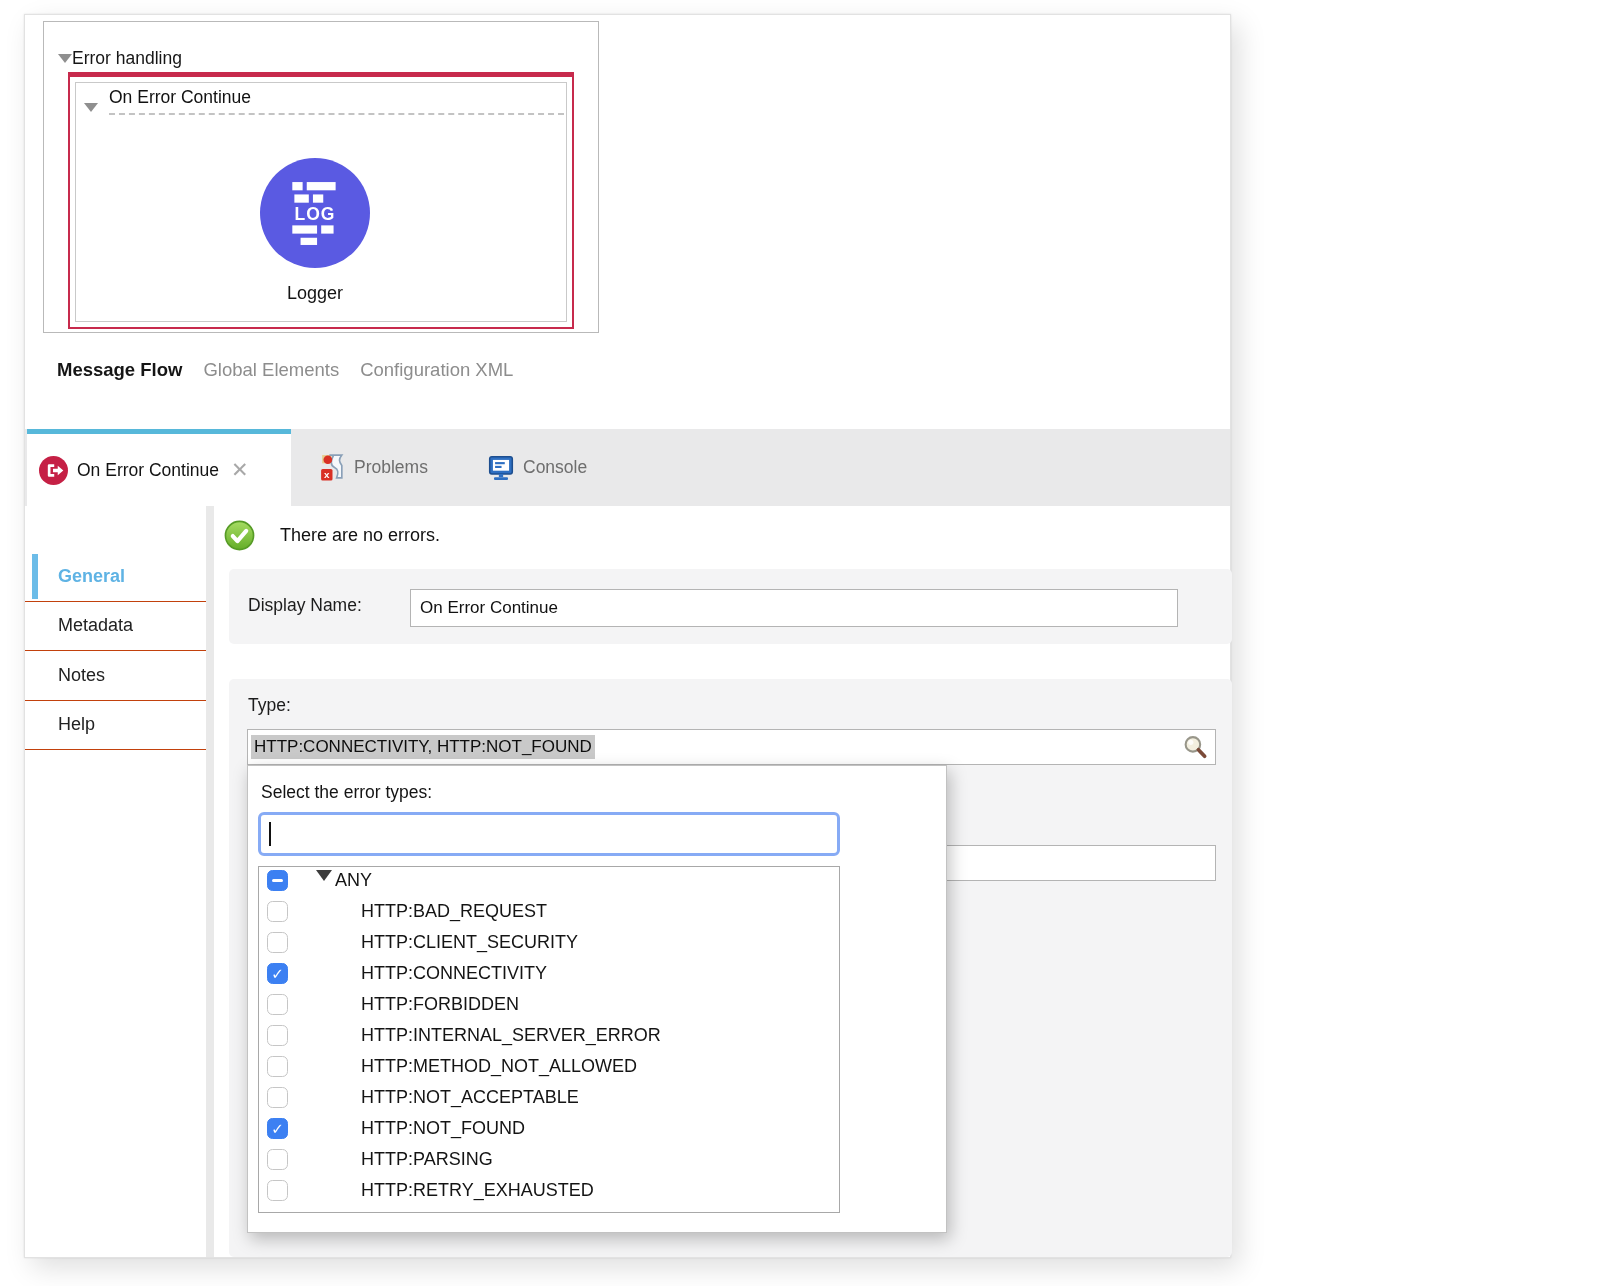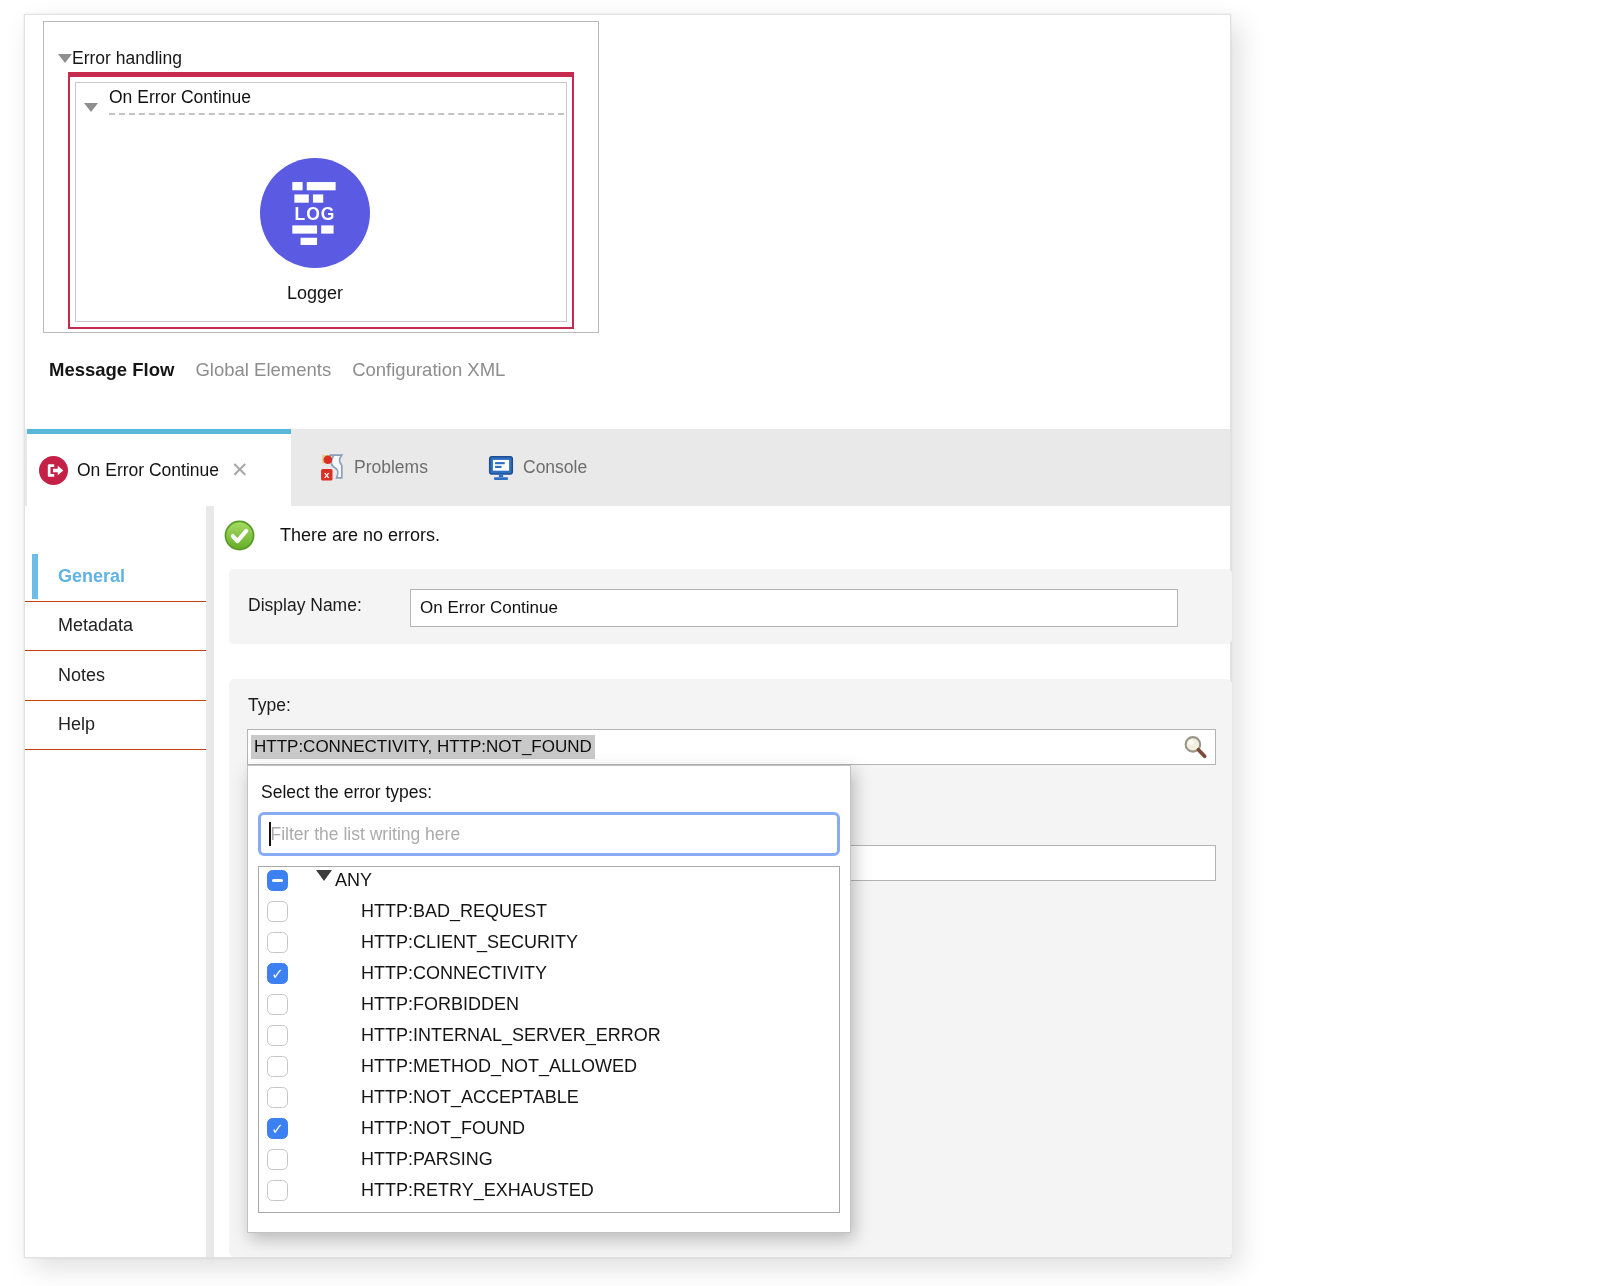--- a/index.html
+++ b/index.html
@@ -27,21 +27,21 @@
   .scope-tri { position: absolute; left: 14px; top: 26px; }
   .scope-title { position: absolute; left: 39px; top: 10px; font-size: 17.5px; color: #111; }
   .scope-dash { position: absolute; left: 39px; right: 8px; top: 36px; border-top: 2px dashed #c3c3c3; }
   .scope-type { position: absolute; left: 39px; top: 41px; right: 6px; font-size: 17.5px; color: #111; white-space: nowrap; overflow: hidden; }
   .logger-circle {
     position: absolute; left: 190px; top: 81px; width: 110px; height: 110px;
     border-radius: 50%; background: #5a5ae2; display: flex; align-items: center; justify-content: center;
   }
   .logger-label { position: absolute; left: 190px; top: 206px; width: 110px; text-align: center; font-size: 18px; color: #141414; }
   
-  .view-tabs { position: absolute; left: 24px; top: 344px; display: flex; gap: 21px; font-size: 18.5px; }
+  .view-tabs { position: absolute; left: 32px; top: 344px; display: flex; gap: 21px; font-size: 18.5px; }
   .view-tab { color: #8d8d8d; cursor: default; }
   .view-tab.active { color: #151515; font-weight: 700; }
   
   .tabbar { position: absolute; left: 0; top: 414px; width: 100%; height: 77px; background: #e9e9ea; }
   .tab-active {
     position: absolute; left: 2px; top: 0; width: 264px; height: 77px; background: #fff;
     border-top: 5px solid #57b8da; display: flex; align-items: center; padding-left: 12px; gap: 9px;
   }
   .tab-active .label { font-size: 17.5px; color: #131313; white-space: nowrap; }
   .tab-close { font-size: 21px; color: #a8a8a8; margin-left: 3px; cursor: default; }
@@ -73,21 +73,21 @@
   .type-label { position: absolute; left: 19px; top: 16px; }
   .type-field {
     position: absolute; left: 18px; top: 50px; width: 969px; height: 36px; background: #fff;
     border: 1px solid #b4b4b4; display: flex; align-items: center; padding: 0 6px 0 3px;
   }
   .type-value { font-size: 17px; color: #0d0d0d; background: #c9c9c9; padding: 2px 3px; white-space: nowrap; }
   .type-search { margin-left: auto; }
   .when-field { position: absolute; left: 18px; top: 166px; width: 969px; height: 36px; background: #fff; border: 1px solid #b4b4b4; }
   
   .dropdown {
-    position: absolute; left: 222px; top: 750px; width: 604px; height: 468px; background: #fff;
+    position: absolute; left: 222px; top: 750px; width: 700px; height: 468px; background: #fff;
     border: 1px solid #c2c2c2; box-shadow: 3px 6px 16px rgba(0,0,0,.25); z-index: 10;
   }
   .dd-title { position: absolute; left: 13px; top: 16px; font-size: 17.5px; color: #141414; }
   .dd-filter {
     position: absolute; left: 10px; top: 46px; width: 582px; height: 44px;
     border: 3.5px solid #87abf5; border-radius: 6px; background: #fff; display: flex; align-items: center; padding-left: 8px;
   }
   .dd-filter input {
     border: none; outline: none; width: 100%; font-size: 17.5px; color: #111; font-family: inherit; background: transparent;
   }
@@ -234,21 +234,20 @@
         </span>
       </div>
       <div class="when-field"></div>
     </div>
   </div>
 
   <div class="dropdown">
     <div class="dd-title">Select the error types:</div>
     <div class="dd-filter">
       <span class="caret"></span>
-      <input type="text" placeholder="Filter the list writing here" style="">
     </div>
     <div class="dd-list">
       <div class="error-row">
         <span class="cb indeterminate"></span>
         <span class="row-tri"></span>
         <span class="er-label">ANY</span>
       </div>
       <div class="error-row child">
         <span class="cb unchecked"></span>
         <span class="er-label">HTTP:BAD_REQUEST</span>

